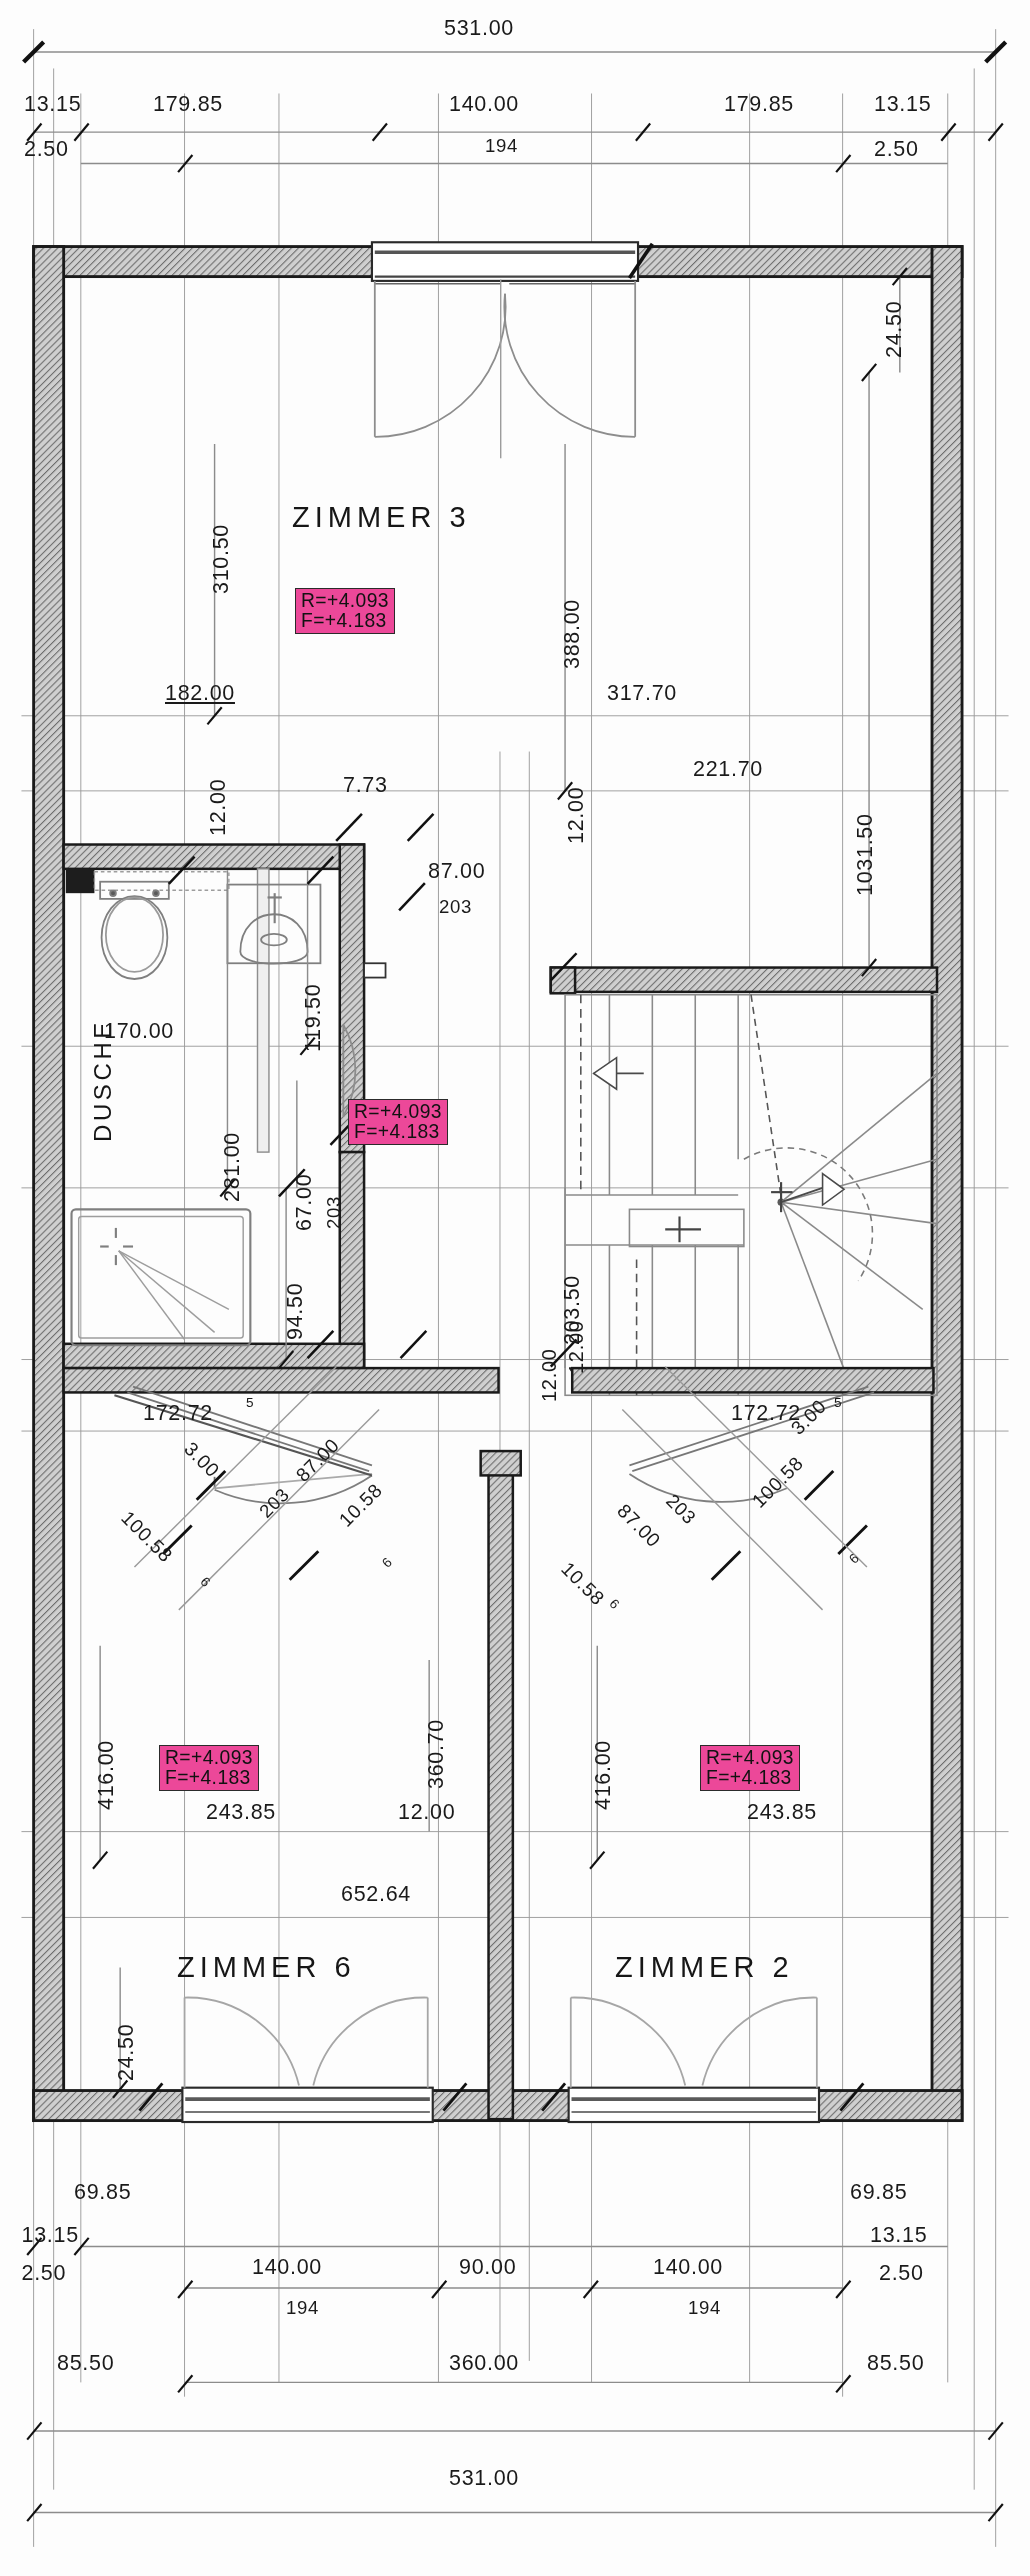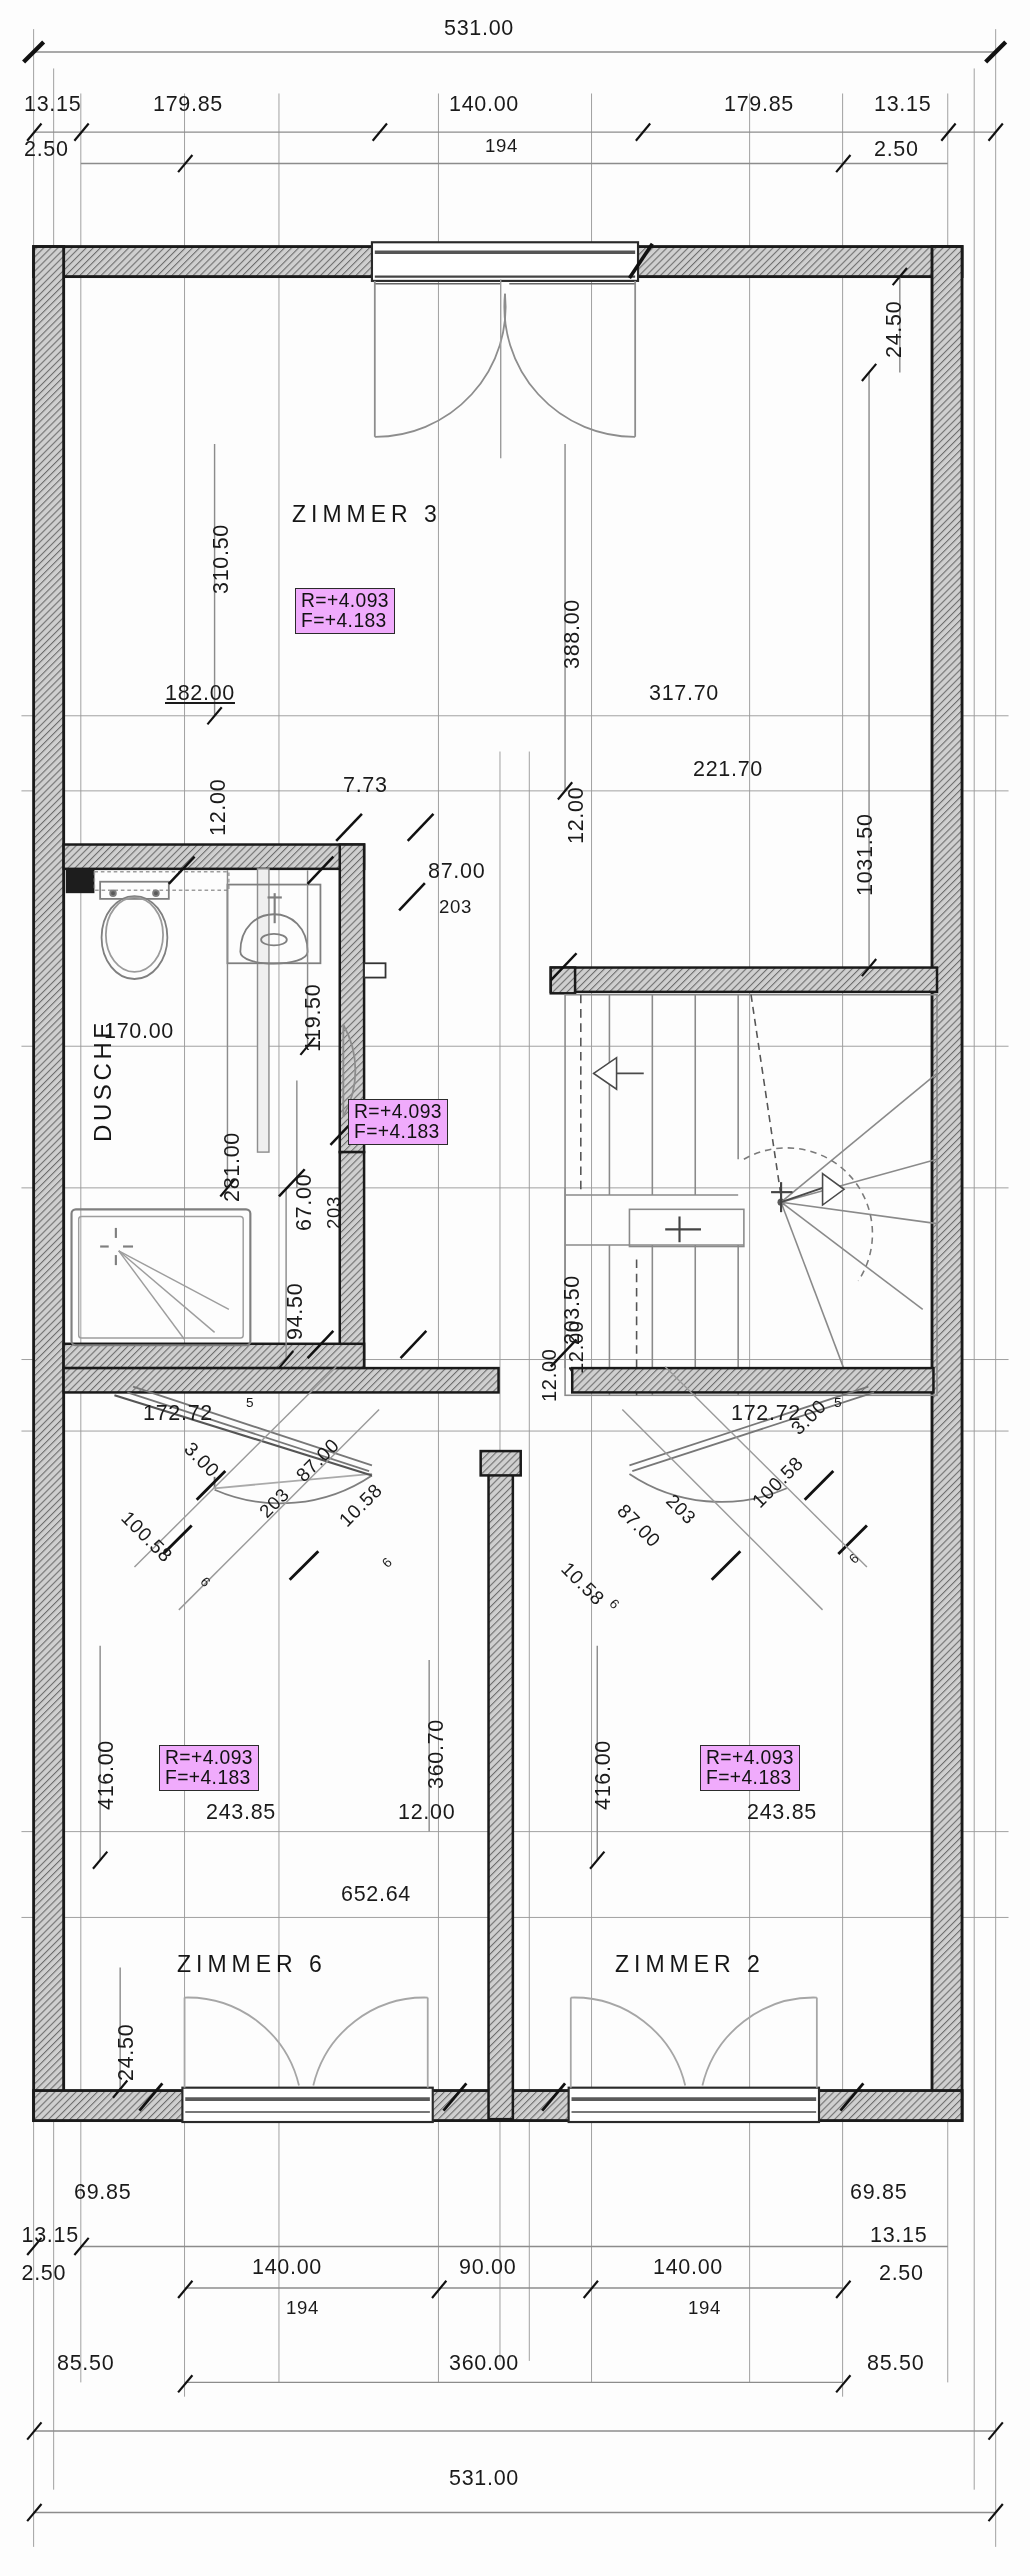--- a/index.html
+++ b/index.html
@@ -5,22 +5,22 @@
 <style>
   html,body{margin:0;padding:0;background:#ffffff;}
   body{font-family:"Liberation Sans",sans-serif;}
   #sheet{position:relative;width:1030px;height:2576px;background:#fdfdfd;overflow:hidden;}
   .dim{position:absolute;font-size:21.5px;color:#1a1a1a;letter-spacing:0.7px;white-space:nowrap;font-family:"Liberation Sans",sans-serif;}
   .dim.sm{font-size:18.6px;}
   .dim.sup{font-size:13.6px;}
   .rot90{transform-origin:0 0;transform:rotate(-90deg);}
   .rot45{transform-origin:0 0;transform:rotate(45deg);}
   .rotm45{transform-origin:0 0;transform:rotate(-45deg);}
-  .room{position:absolute;font-size:23px;letter-spacing:5px;color:#161616;white-space:nowrap;}
-  .lvlbox{position:absolute;border:1.4px solid #2b2b2b;background:#f0abfc;padding:2.1px 5px;line-height:1.04;
+  .room{position:absolute;font-size:29px;letter-spacing:5px;color:#161616;white-space:nowrap;}
+  .lvlbox{position:absolute;border:1.4px solid #2b2b2b;background:#ec4899;padding:2.1px 5px;line-height:1.04;
           font-size:19.3px;letter-spacing:0.4px;color:#121212;white-space:pre;font-family:"Liberation Sans",sans-serif;}
   svg{position:absolute;left:0;top:0;}
 </style>
 </head>
 <body>
 
 <div id="sheet">
 
 <svg width="1030" height="2576" viewBox="0 0 1440 3600">
   <defs>
@@ -337,21 +337,21 @@
 <div class="dim sm" style="left:485px;top:135px;">194</div>
 <div class="dim" style="left:24px;top:137px;">2.50</div>
 <div class="dim" style="left:874px;top:137px;">2.50</div>
 
 <div class="room" style="left:292px;top:501px;">ZIMMER  3</div>
 <div class="lvlbox" style="left:295px;top:588px;"><div>R=+4.093</div><div>F=+4.183</div></div>
 
 <div class="dim rot90" style="left:209px;top:594px;">310.50</div>
 <div class="dim rot90" style="left:560px;top:669px;">388.00</div>
 <div class="dim" style="left:165px;top:681px;text-decoration:underline;">182.00</div>
-<div class="dim" style="left:607px;top:681px;margin-left:42px;">317.70</div>
+<div class="dim" style="left:607px;top:681px;">317.70</div>
 <div class="dim" style="left:693px;top:757px;text-align:center;">221.70</div>
 
 <div class="dim rot90" style="left:882px;top:358px;">24.50</div>
 <div class="dim rot90" style="left:853px;top:896px;">1031.50</div>
 
 <div class="dim rot90" style="left:206px;top:836px;">12.00</div>
 <div class="dim" style="left:343px;top:773px;">7.73</div>
 <div class="dim" style="left:428px;top:859px;">87.00</div>
 <div class="dim sm" style="left:439px;top:896px;">203</div>
 <div class="dim rot90" style="left:564px;top:844px;">12.00</div>

